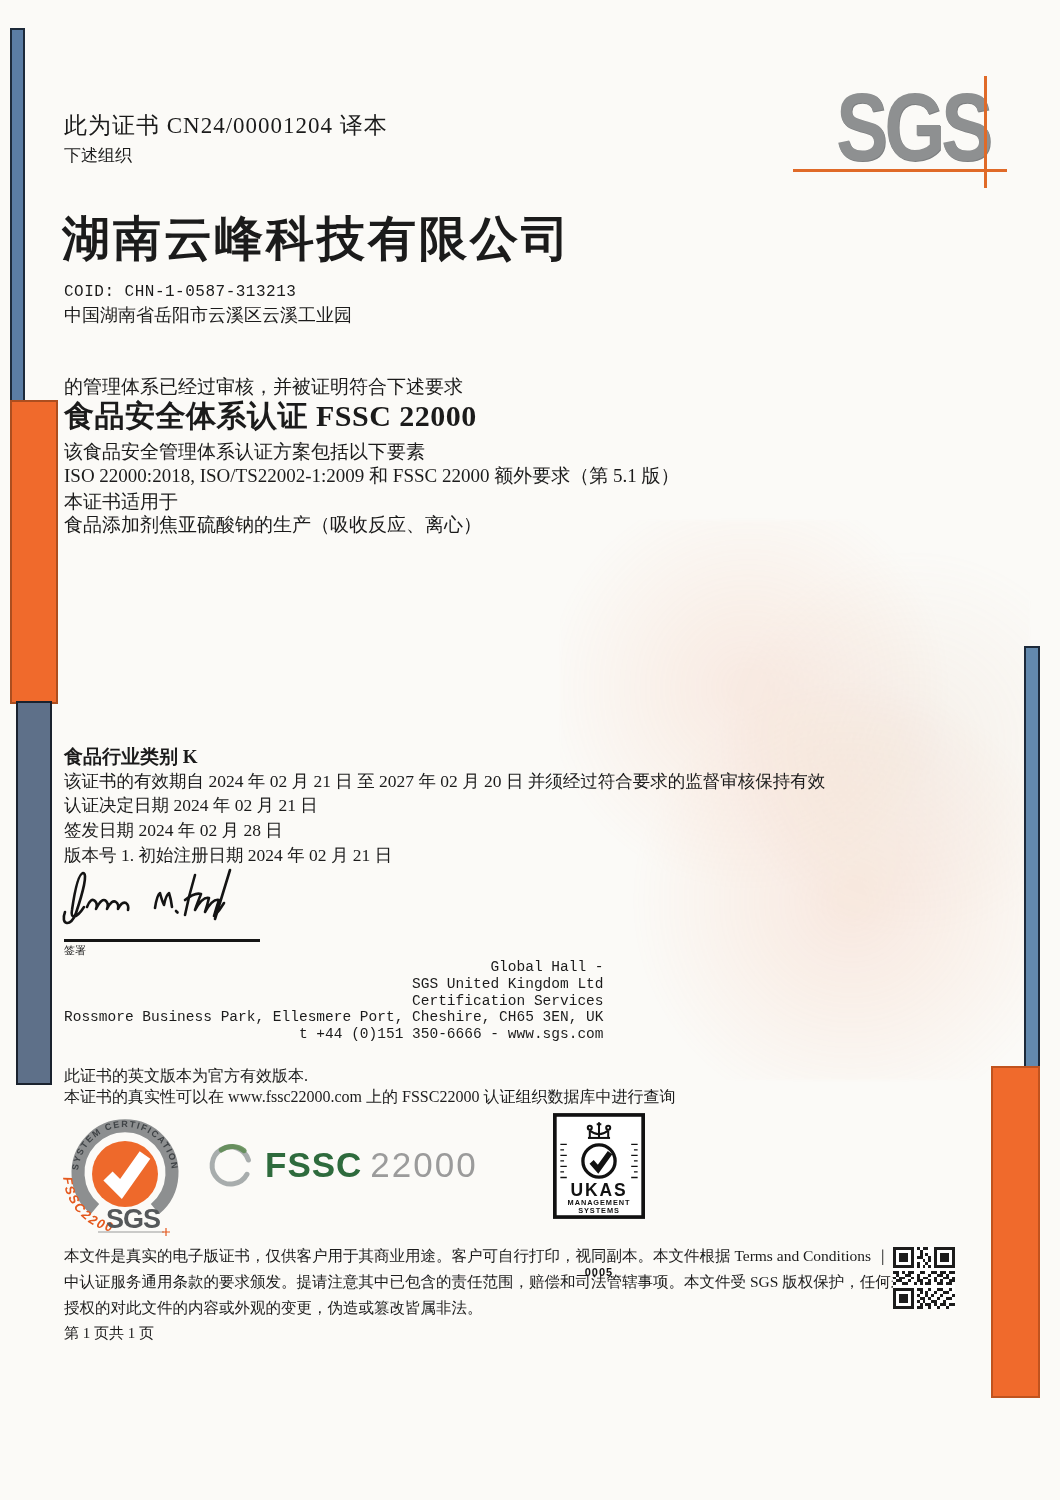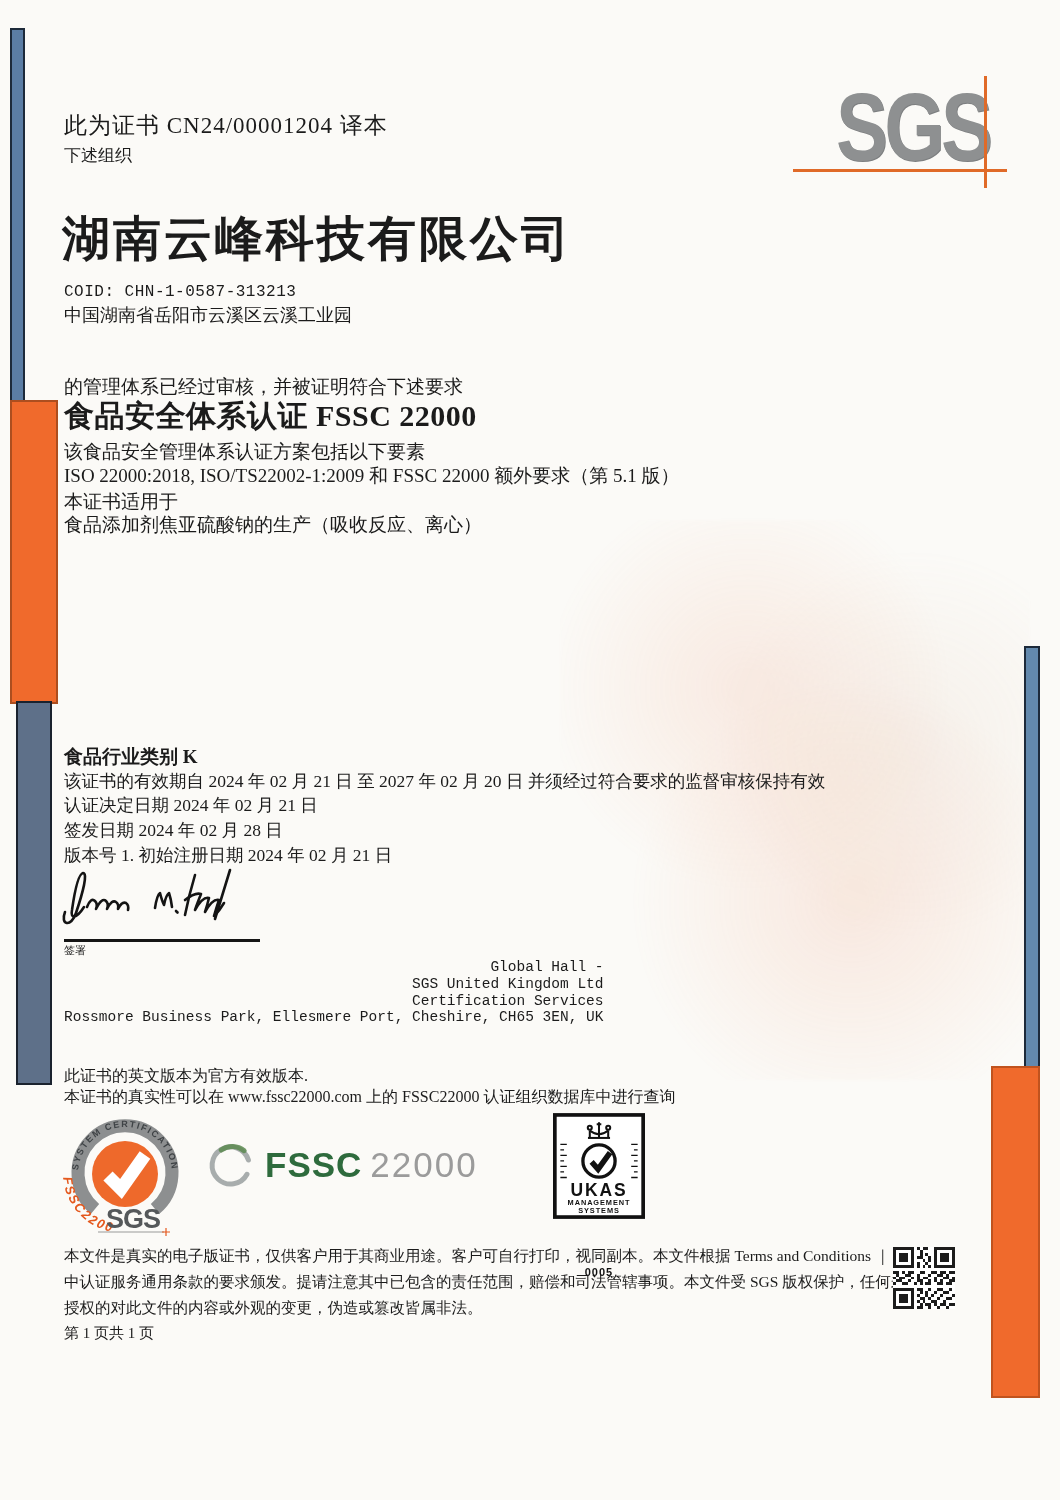--- a/index.html
+++ b/index.html
@@ -111,20 +111,21 @@
   </g>
 </svg>
 
 <div class="abs sig-rule"></div>
 <div class="abs serif t-signlabel">签署</div>
 <div class="abs mono contact">
   <div>Global Hall -</div>
   <div>SGS United Kingdom Ltd</div>
   <div>Certification Services</div>
   <div>Rossmore Business Park, Ellesmere Port, Cheshire, CH65 3EN, UK</div>
+  <div>t +44 (0)151 350-6666 - www.sgs.com</div>
 </div>
 
 <div class="abs serif t-note1">此证书的英文版本为官方有效版本.</div>
 <div class="abs serif t-note2">本证书的真实性可以在 www.fssc22000.com 上的 FSSC22000 认证组织数据库中进行查询</div>
 
 <svg class="abs" style="left:58px;top:1110px;" width="134" height="128" viewBox="0 0 134 128">
   <defs>
     <path id="arcText" d="M 20,64 A 47,47 0 0 1 114,64"></path>
     <path id="fsscArc" d="M 5,66 A 60,60 0 0 0 55,122"></path>
   </defs>

